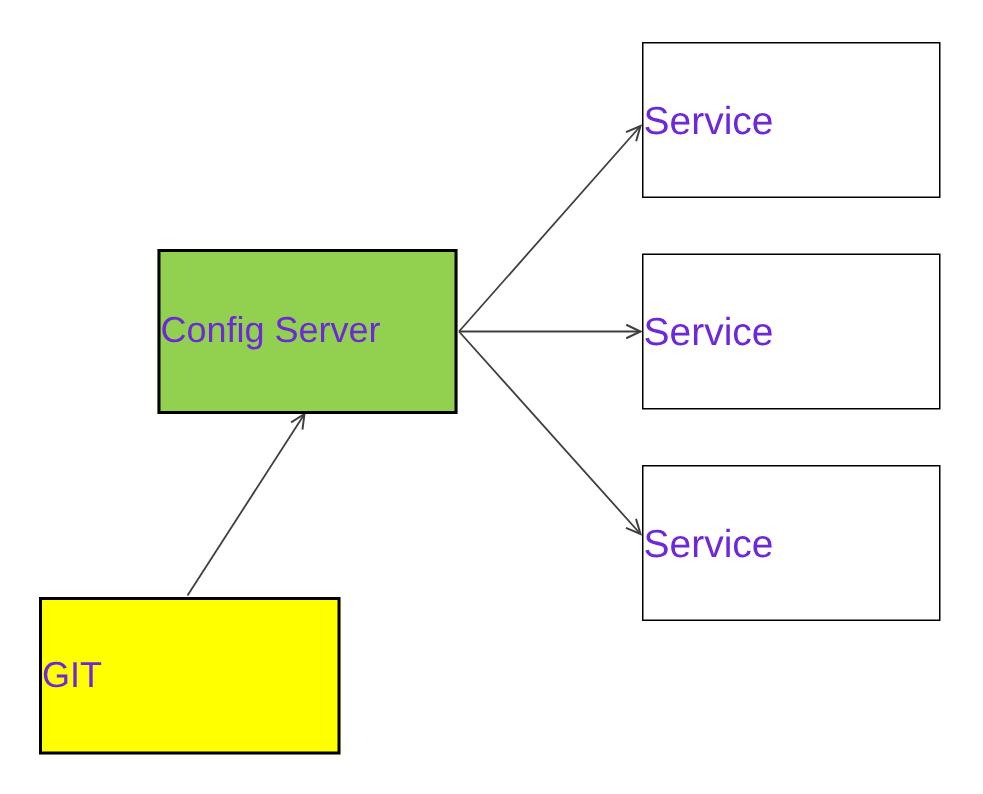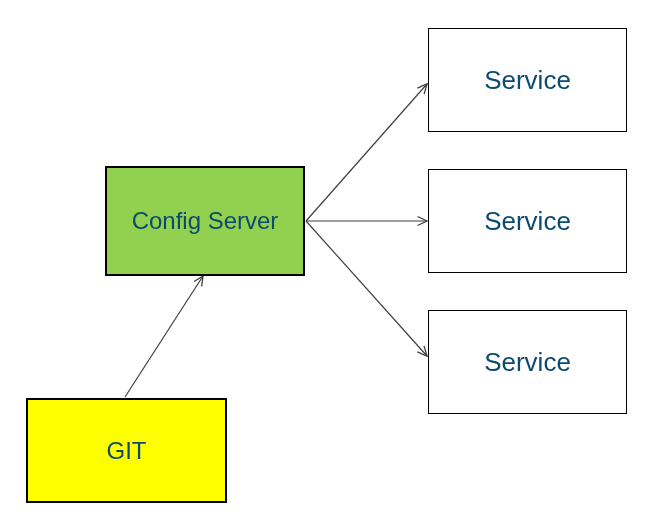--- a/index.html
+++ b/index.html
@@ -20,22 +20,21 @@
     left: 0;
     top: 0;
     width: 655px;
     height: 529px;
   }
   .node {
     position: absolute;
     box-sizing: border-box;
     display: flex;
     align-items: center;
-    justify-content: center;
-    color: #0c4a6e;
+    color: #6d28d9;
     background: #ffffff;
   }
   .node-config-server {
     left: 105px;
     top: 166px;
     width: 200px;
     height: 110px;
     background: #92D050;
     border: 2px solid #000000;
     font-size: 24px;

